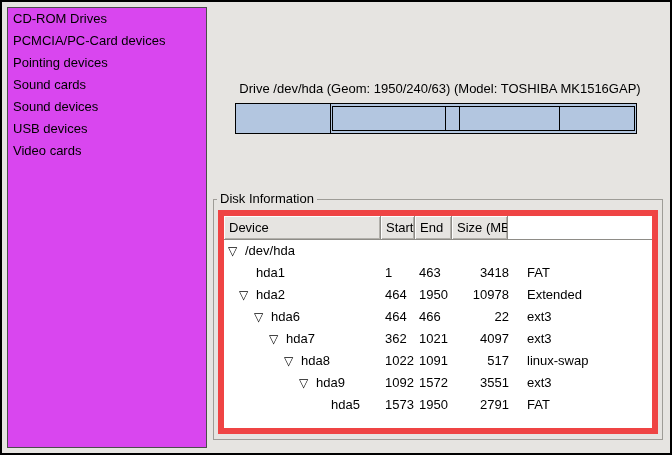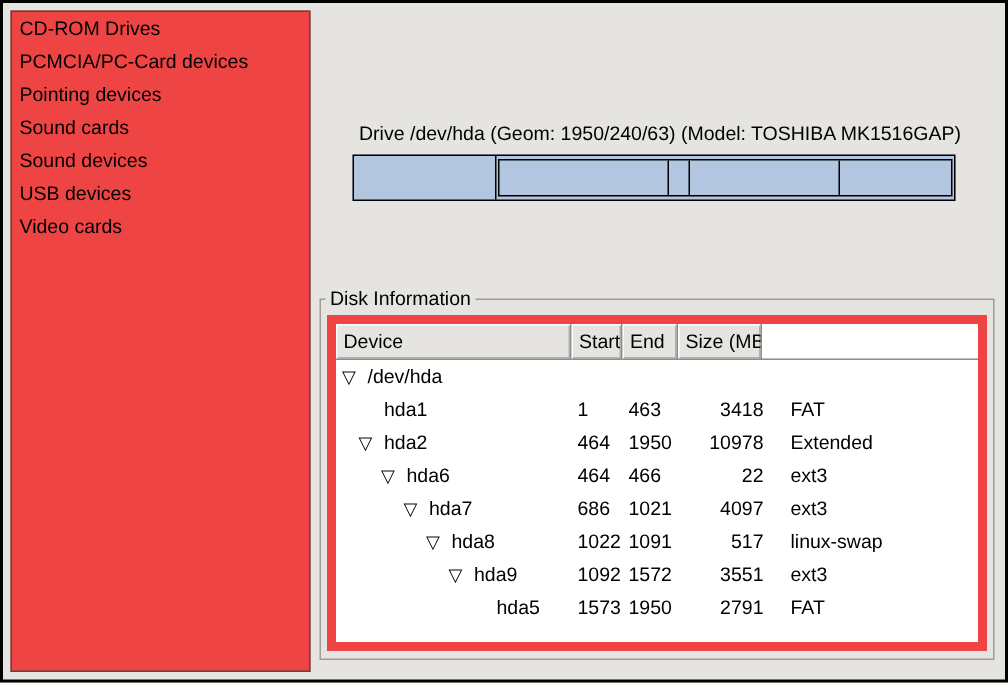--- a/index.html
+++ b/index.html
@@ -15,21 +15,21 @@
   .window-border {
     position: absolute; inset: 0;
     border: 2px solid #000;
     pointer-events: none;
     z-index: 50;
   }
   
   .sidebar {
     position: absolute; left: 7px; top: 7px;
     width: 200px; height: 441px;
-    background: #ef4444;
+    background: #d946ef;
     border: 1px solid #4c4c4c;
     overflow: hidden;
   }
   .side-item {
     height: 22px; line-height: 22px;
     padding-left: 5px;
     white-space: nowrap;
     cursor: default;
   }
   .side-item.selected { background: #46589d; color: #fff; }
@@ -184,21 +184,21 @@
           <div class="tcell c-start">464</div>
           <div class="tcell c-end">466</div>
           <div class="tcell c-size">22</div>
           <div class="tcell c-type">ext3</div>
         </div>
         <div class="trow">
           <div class="tcell c-device">
             <div class="expander" style="left: 45px;">▽</div>
             <div class="dev-label" style="left: 62px;">hda7</div>
           </div>
-          <div class="tcell c-start">686</div>
+          <div class="tcell c-start">362</div>
           <div class="tcell c-end">1021</div>
           <div class="tcell c-size">4097</div>
           <div class="tcell c-type">ext3</div>
         </div>
         <div class="trow">
           <div class="tcell c-device">
             <div class="expander" style="left: 60px;">▽</div>
             <div class="dev-label" style="left: 77px;">hda8</div>
           </div>
           <div class="tcell c-start">1022</div>

